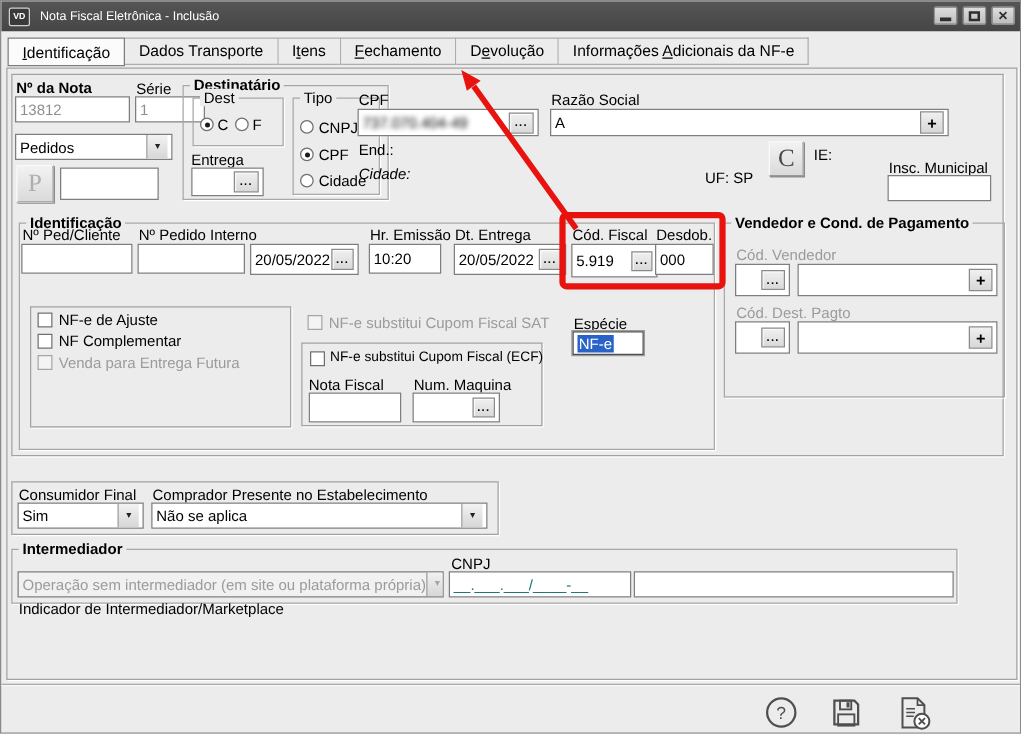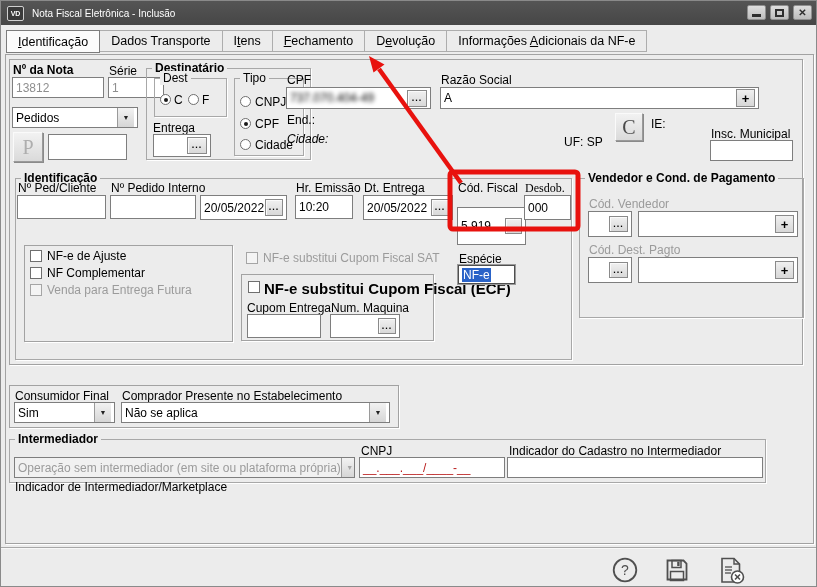--- a/index.html
+++ b/index.html
@@ -209,44 +209,44 @@
       <span class="val">10:20</span>
     </div>
 
   <div class="lbl" style="left:363px; top:180px;">Dt. Entrega</div>
   <div class="fld" style="left:362px; top:194px; width:90px; height:25px;">
     <span class="val">20/05/2022</span>
     <span class="inbtn" style="width:18px;">...</span>
   </div>
 
   <div class="lbl" style="left:457px; top:180px;">Cód. Fiscal</div>
-  <div class="fld" style="left:456px; top:206px; width:69px; height:38px;">
+  <div class="fld" style="left:456px; top:194px; width:69px; height:27px;">
     <span class="val">5.919</span>
     <span class="inbtn" style="width:17px; height:16px;">...</span>
   </div>
-  <div class="lbl" style="left:524px; top:180px;font-family:Liberation Serif, serif;">Desdob.</div>
+  <div class="lbl" style="left:524px; top:180px;">Desdob.</div>
   <div class="fld" style="left:523px; top:194px; width:47px; height:25px;">
       <span class="val">000</span>
     </div>
 
   <div class="panel" style="left:23px; top:244px; width:209px; height:97px;"></div>
   <div class="chk" style="left:29px; top:249px;"></div>
   <div class="lbl" style="left:46px; top:248px;">NF-e de Ajuste</div>
   <div class="chk" style="left:29px; top:266px;"></div>
   <div class="lbl" style="left:46px; top:265px;">NF Complementar</div>
   <div class="chk dis" style="left:29px; top:283px;"></div>
   <div class="lbl gray" style="left:46px; top:282px;">Venda para Entrega Futura</div>
 
   <div class="chk dis" style="left:245px; top:251px;"></div>
   <div class="lbl gray" style="left:262px; top:250px;">NF-e substitui Cupom Fiscal SAT</div>
 
   <div class="panel" style="left:240px; top:273px; width:193px; height:67px;"></div>
   <div class="chk" style="left:247px; top:280px;"></div>
-  <div class="lbl" style="left:263px; top:279px; font-size:15px;font-weight:bold;">NF-e substitui Cupom Fiscal (ECF)</div>
-  <div class="lbl" style="left:246px; top:300px;">Cupom Entrega</div>
+  <div class="lbl" style="left:263px; top:279px; font-size:11px;">NF-e substitui Cupom Fiscal (ECF)</div>
+  <div class="lbl" style="left:246px; top:300px;">Nota Fiscal</div>
   <div class="fld" style="left:246px; top:313px; width:74px; height:24px;">
       <span class="val"></span>
     </div>
   <div class="lbl" style="left:330px; top:300px;">Num. Maquina</div>
   <div class="fld" style="left:329px; top:313px; width:70px; height:24px;">
     <span class="val"></span>
     <span class="inbtn" style="width:18px; height:16px;">...</span>
   </div>
 
   <div class="lbl" style="left:458px; top:251px;">Espécie</div>
@@ -289,23 +289,22 @@
   <div class="grp" style="left:8px; top:438px; width:757px; height:44px;">
     <span class="cap b">Intermediador</span>
   </div>
   <div class="lbl" style="left:14px; top:443px;margin-top:36px;">Indicador de Intermediador/Marketplace</div>
   <div class="fld" style="left:13px; top:456px; width:341px; height:21px; background:#f1f1f1;">
     <span class="val" style="color:#9b9b9b;">Operação sem intermediador (em site ou plataforma própria)</span>
     <span class="drop dis">▼</span>
   </div>
   <div class="lbl" style="left:360px; top:443px;">CNPJ</div>
   <div class="fld" style="left:358px; top:456px; width:146px; height:21px;">
-      <span class="val" style="color:#b91c1c;">__.___.___/____-__</span>
-    </div>
-  <div class="lbl" style="left:508px; top:443px;">Indicador do Cadastro no Intermediador</div>
+      <span class="val" style="color:#0f766e;">__.___.___/____-__</span>
+    </div>
   <div class="fld" style="left:506px; top:456px; width:256px; height:21px;">
       <span class="val"></span>
     </div>
 
   <div class="sep"></div>
 
   <div class="icon" style="left:611px; top:556px;">
     <svg width="26" height="26" viewBox="0 0 26 26">
       <circle cx="13" cy="13" r="11.3" fill="none" stroke="#4f4f4f" stroke-width="1.8"></circle>
       <text x="13" y="18" text-anchor="middle" font-family="Liberation Sans, sans-serif" font-size="14" fill="#4f4f4f">?</text>

